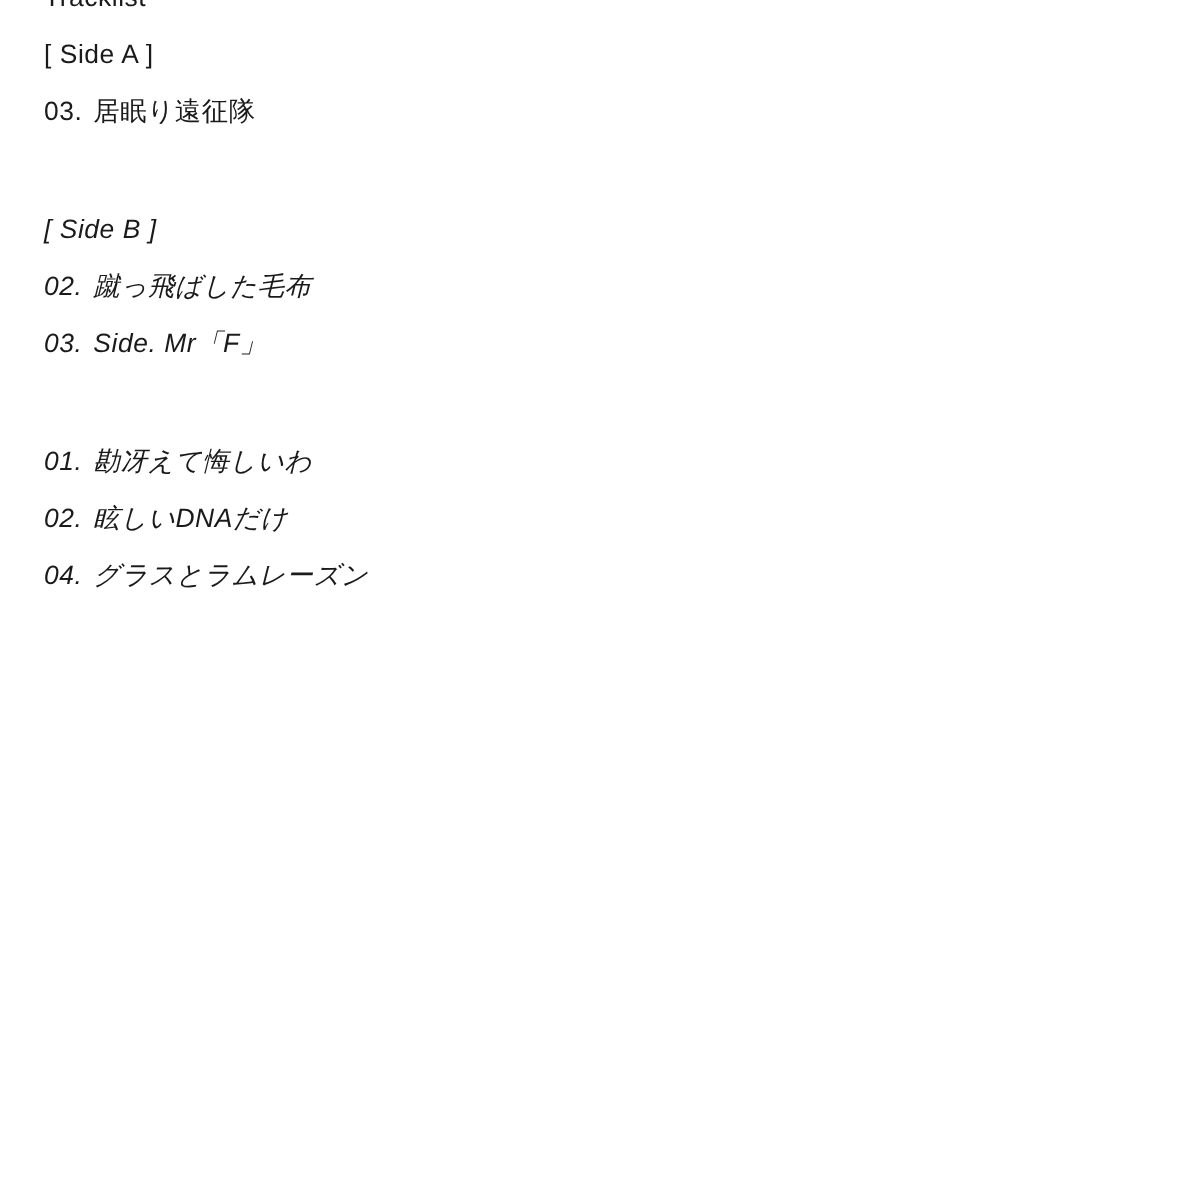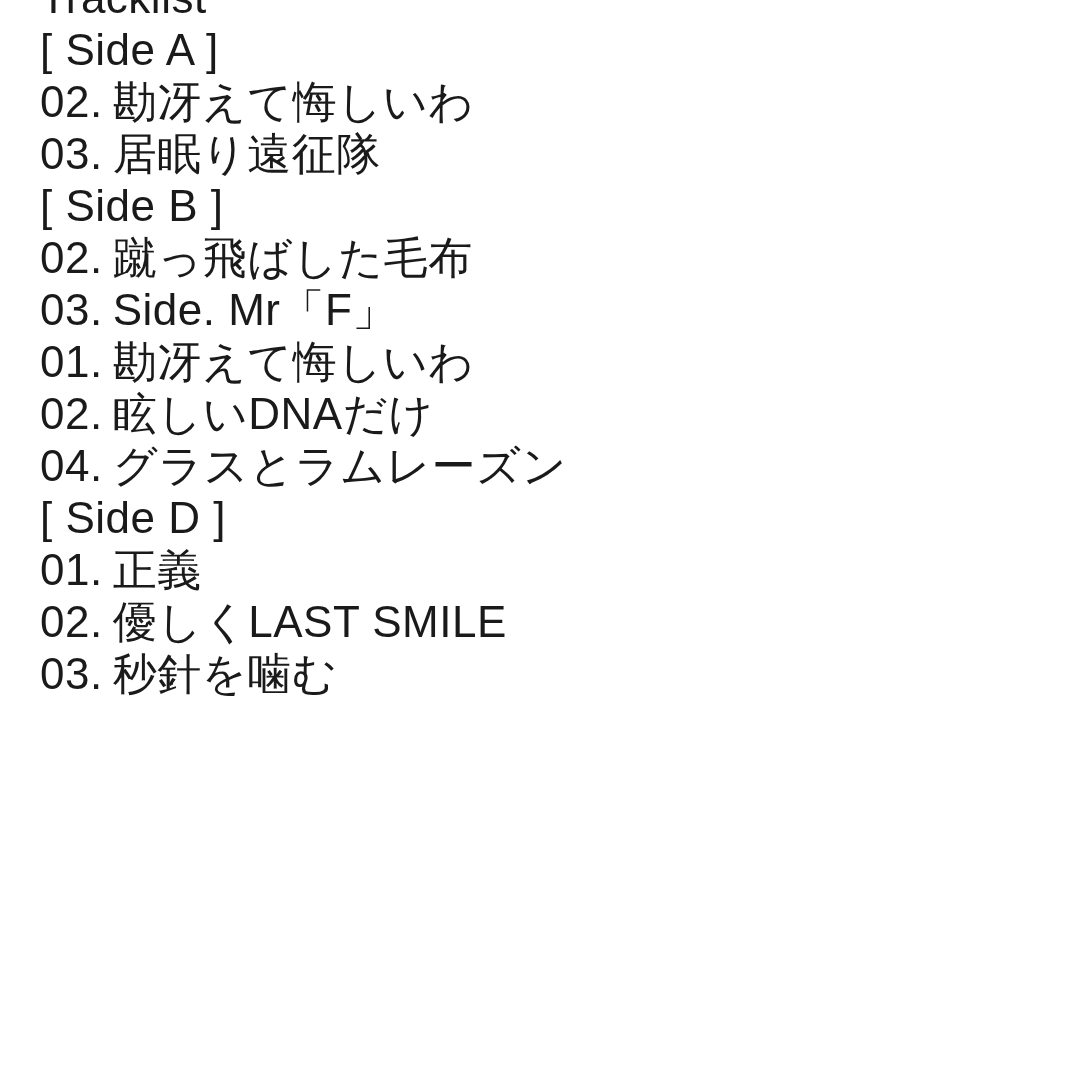--- a/index.html
+++ b/index.html
@@ -15,52 +15,51 @@
   .page {
     position: relative;
     width: 1080px;
     height: 1080px;
     box-sizing: border-box;
     padding-left: 40px;
     padding-right: 20px;
     overflow: hidden;
   }
   .line {
-    font-size: 44px;
+    font-size: 24px;
     line-height: 52px;
     letter-spacing: 0.5px;
     white-space: nowrap;
     font-weight: 400;
   }
   
   .clipped {
     margin-top: -28px;
   }
   .section {
     margin-top: 0;
   }
   .section + .section {
+    margin-top: 55px;
+    font-style: italic;
   }
   .track-no {
     display: inline-block;
     margin-right: 10px;
   }
 </style>
 </head>
 <body>
 
 <div class="page" style="background:#ffffff; color:#1a1a1a;">
 
   <div class="line clipped">Tracklist</div>
 
   <div class="section">
     <div class="line heading">[ Side A ]</div>
-    <div class="line track">
-      <span class="track-no">02.</span><span>勘冴えて悔しいわ</span>
-    </div>
     <div class="line track">
       <span class="track-no">03.</span><span>居眠り遠征隊</span>
     </div>
   </div>
 
   <div class="section">
     <div class="line heading">[ Side B ]</div>
     <div class="line track">
       <span class="track-no">02.</span><span>蹴っ飛ばした毛布</span>
     </div>
@@ -74,26 +73,14 @@
       <span class="track-no">01.</span><span>勘冴えて悔しいわ</span>
     </div>
     <div class="line track">
       <span class="track-no">02.</span><span>眩しいDNAだけ</span>
     </div>
     <div class="line track">
       <span class="track-no">04.</span><span>グラスとラムレーズン</span>
     </div>
   </div>
 
-  <div class="section">
-    <div class="line heading">[ Side D ]</div>
-    <div class="line track">
-      <span class="track-no">01.</span><span>正義</span>
-    </div>
-    <div class="line track">
-      <span class="track-no">02.</span><span>優しくLAST SMILE</span>
-    </div>
-    <div class="line track">
-      <span class="track-no">03.</span><span>秒針を噛む</span>
-    </div>
-  </div>
 
 </div>
 
 </body></html>

